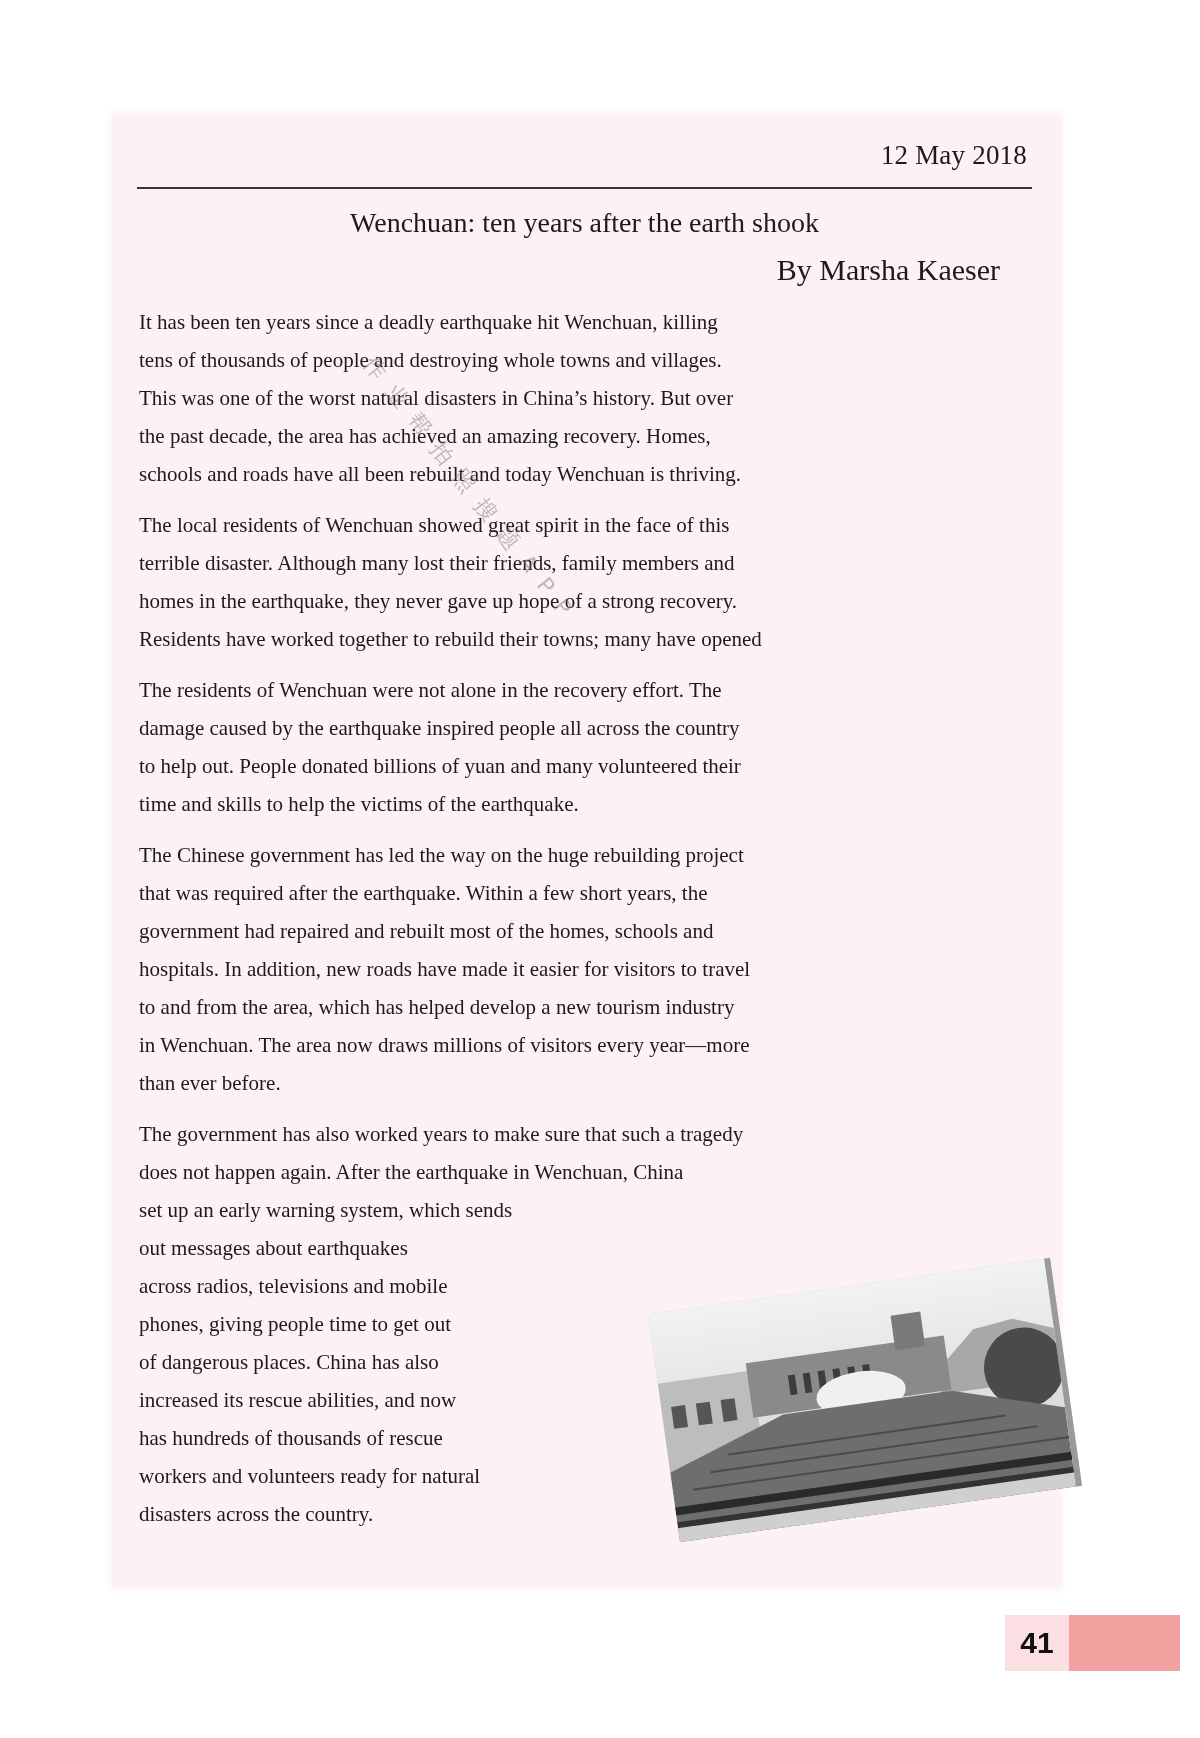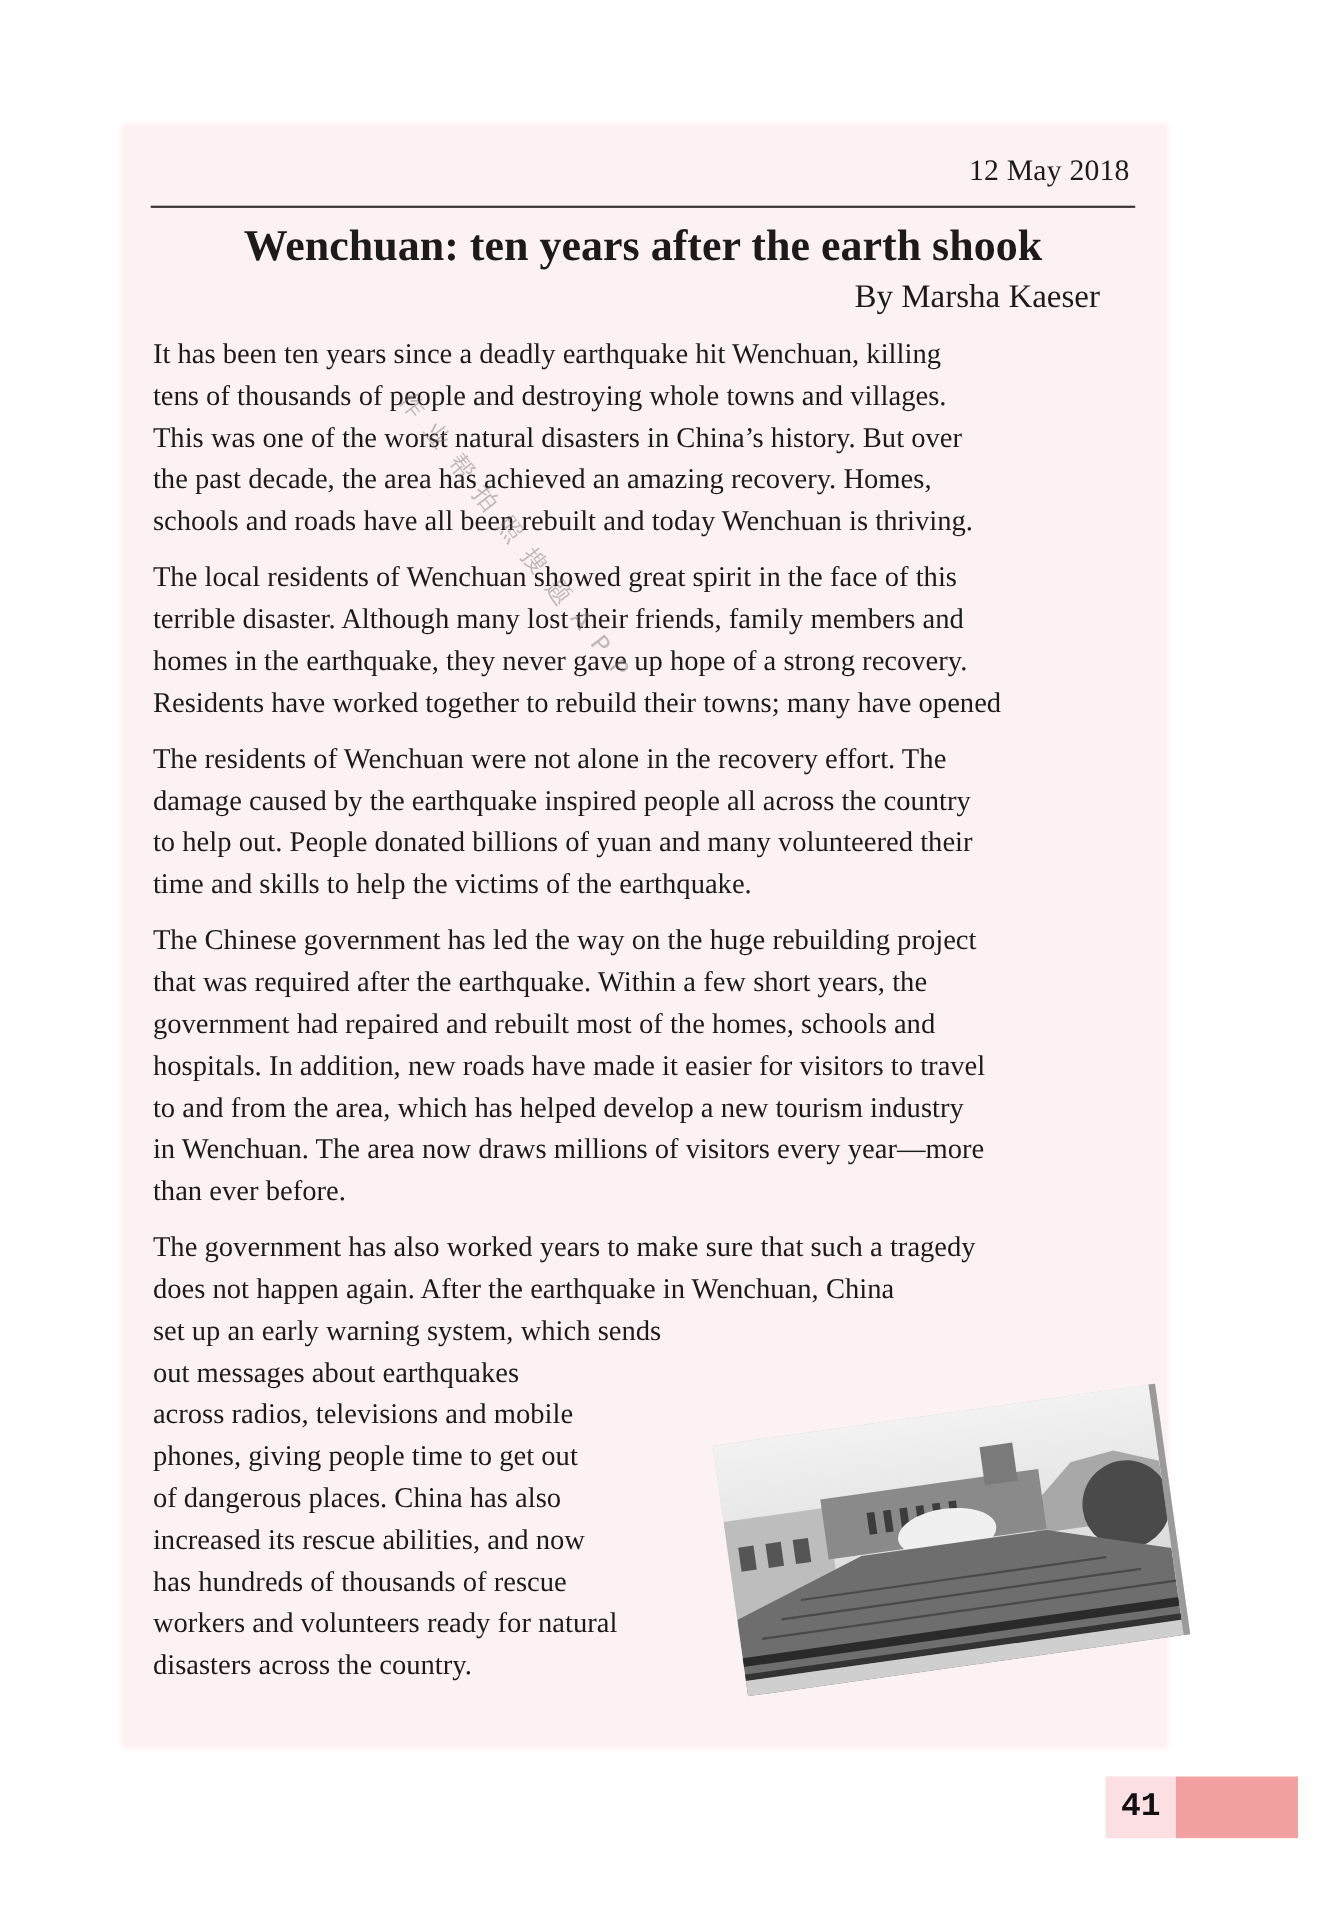--- a/index.html
+++ b/index.html
@@ -17,50 +17,50 @@
   .date {
     position: absolute; right: 173px; top: 138px;
     font-size: 27px; line-height: 34px; letter-spacing: 0.2px;
   }
   .rule {
     position: absolute; left: 137px; top: 187px; width: 895px; height: 0;
     border-top: 2px solid #3a3535;
   }
   .title {
     position: absolute; left: 137px; width: 895px; top: 203px; text-align: center;
-    font-weight: bold; font-size: 40px; line-height: 40px;
+    font-weight: normal; font-size: 28px; line-height: 40px;
   }
   .byline {
     position: absolute; right: 200px; top: 253px;
     font-size: 30px; line-height: 34px;
   }
   .body {
     position: absolute; left: 139px; top: 303px; width: 900px;
-    font-size: 26px; line-height: 38px;
+    font-size: 21px; line-height: 38px;
   }
   .body p { margin: 0 0 13px 0; white-space: nowrap; }
   .body p span { display: block; }
   .photo {
     position: absolute; left: 662px; top: 1285px; width: 400px; height: 230px;
     transform: rotate(-8deg); transform-origin: center;
     background: #d8d8d8;
     border-right: 6px solid #9a9a9a;
     overflow: hidden;
   }
   .photo svg { display: block; width: 100%; height: 100%; }
   .watermark {
     position: absolute; left: 380px; top: 350px;
     transform: rotate(52deg); transform-origin: left top;
     font-family: "DejaVu Sans", sans-serif; font-size: 22px;
     color: rgba(120,110,110,0.45); letter-spacing: 14px; white-space: nowrap;
   }
   .pagebox {
     position: absolute; left: 1005px; top: 1615px; width: 64px; height: 56px;
     background: #fbdfe3;
-    font-family: Liberation Mono, monospace; font-weight: bold; font-size: 30px;
+    font-family: Liberation Sans, sans-serif; font-weight: bold; font-size: 30px;
     line-height: 56px; text-align: center; color: #111;
   }
   .pagebar {
     position: absolute; left: 1069px; top: 1615px; width: 111px; height: 56px;
     background: #f3a0a0;
   }
 </style>
 </head>
 <body>
 

